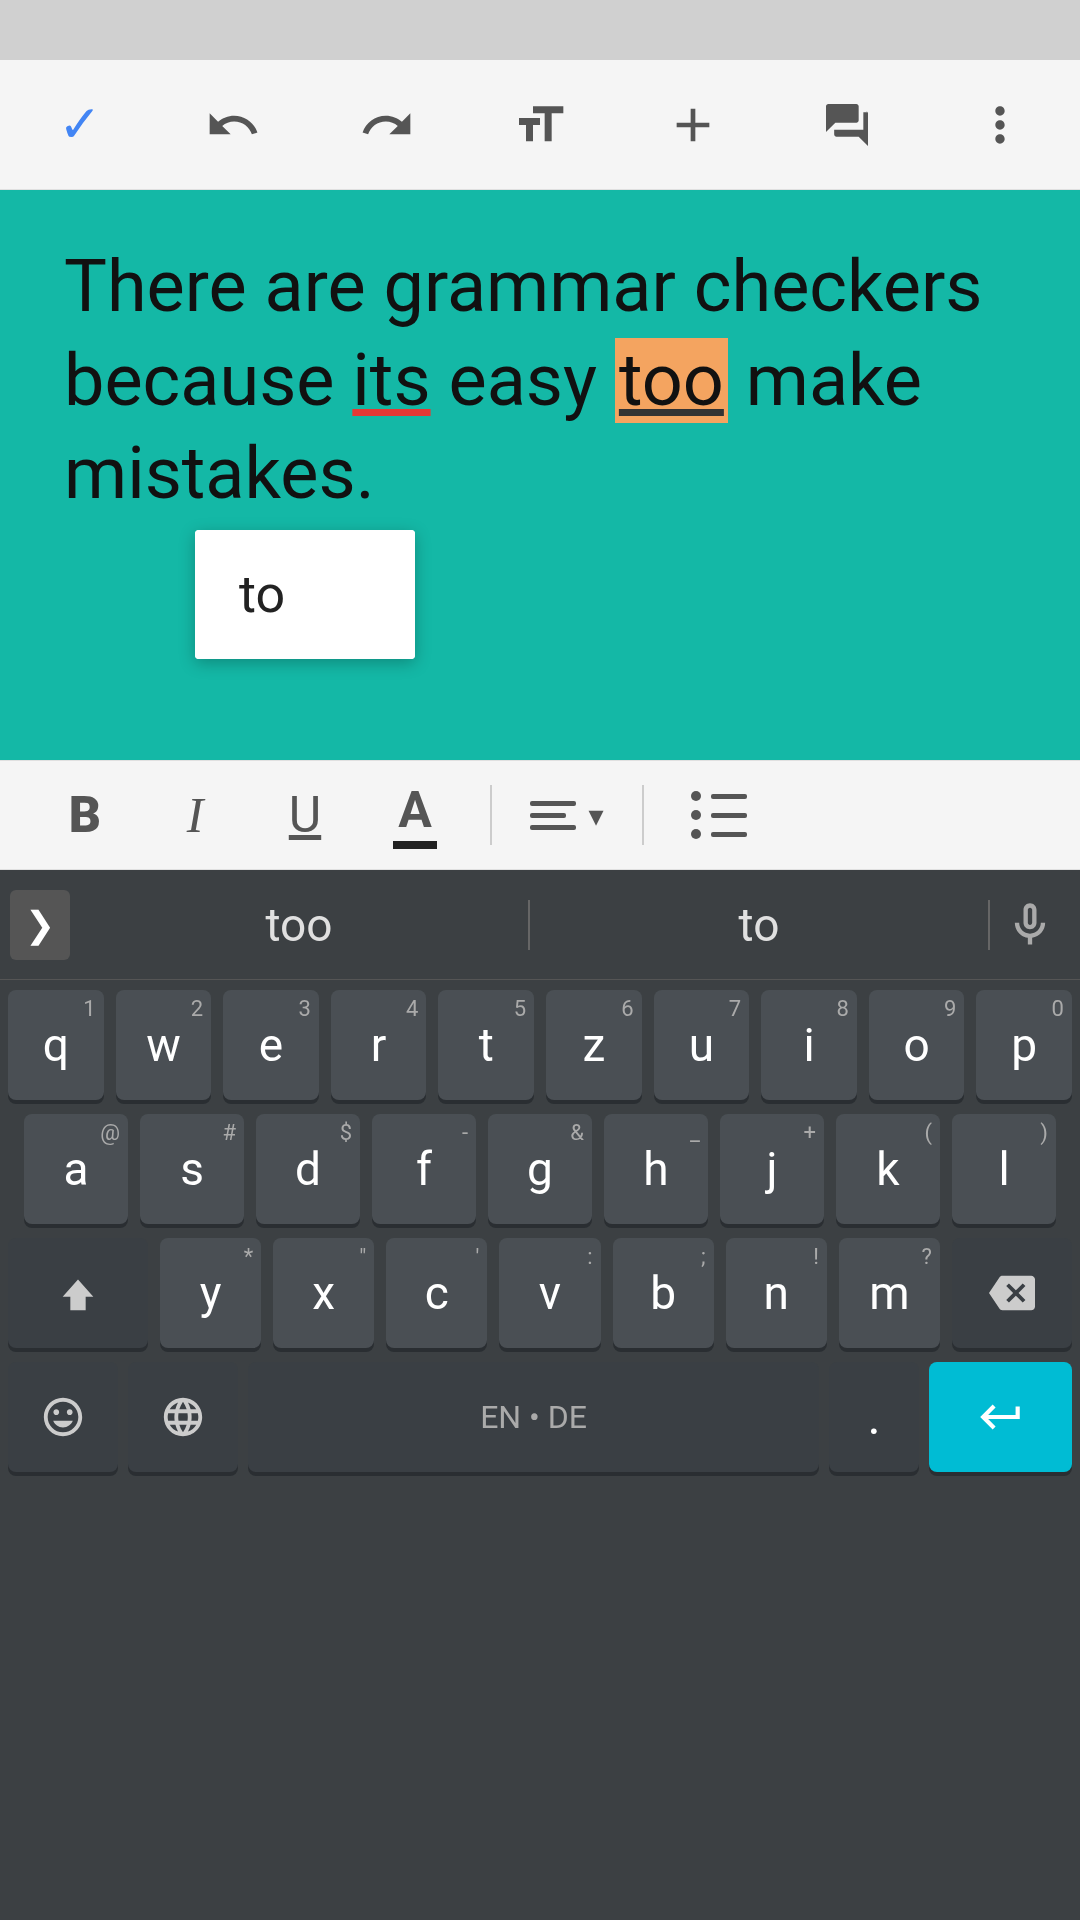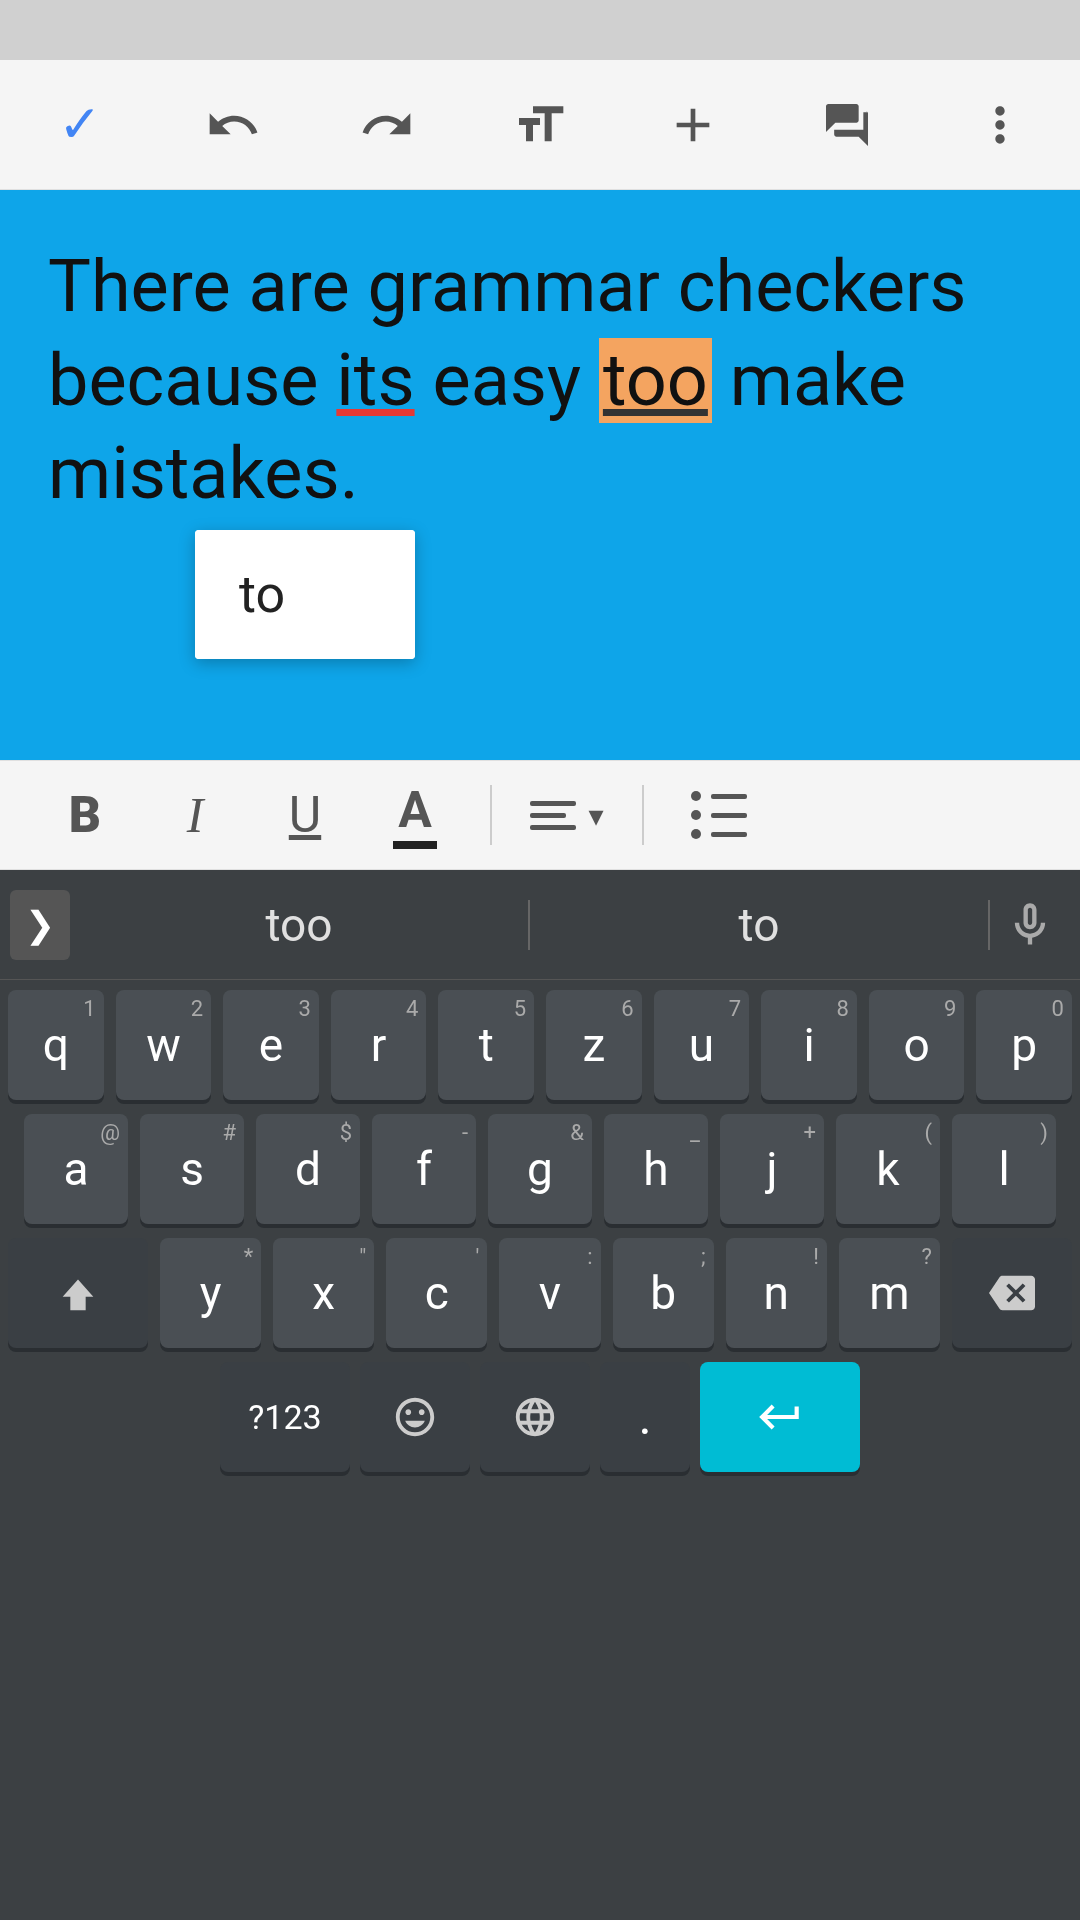--- a/index.html
+++ b/index.html
@@ -43,24 +43,24 @@
       width: 80px;
       height: 80px;
     }
 
     .toolbar-icon.check {
       color: #4285f4;
     }
 
     
     .document-area {
-      background: #0ea5e9;
+      background: #14b8a6;
       width: 100%;
       height: 570px;
-      padding: 50px 60px 0 48px;
+      padding: 50px 60px 0 64px;
       position: relative;
       overflow: hidden;
     }
 
     .document-text {
       font-size: 72px;
       line-height: 1.3;
       color: #111;
       font-weight: 400;
     }
@@ -450,31 +450,31 @@
       <div class="key"><span class="key-num">!</span>n</div>
       <div class="key"><span class="key-num">?</span>m</div>
       <div class="key key-special key-backspace key-wide">
         <svg width="46" height="46" viewBox="0 0 24 24" fill="#ccc">
             <path d="M22 3H7c-.69 0-1.23.35-1.59.88L0 12l5.41 8.11c.36.53.9.89 1.59.89h15c1.1 0 2-.9 2-2V5c0-1.1-.9-2-2-2zm-3 12.59L17.59 17 14 13.41 10.41 17 9 15.59 12.59 12 9 8.41 10.41 7 14 10.59 17.59 7 19 8.41 15.41 12 19 15.59z"></path>
           </svg>
       </div>
     </div>
 
     <div class="key-row" style="gap: 10px;">
-      <div class="key key-special" style="font-size:34px; min-width:120px; max-width:130px;">?123</div>
       <div class="key key-special" style="min-width:100px; max-width:110px;">
         <svg width="46" height="46" viewBox="0 0 24 24" fill="#ccc">
             <path d="M11.99 2C6.47 2 2 6.48 2 12s4.47 10 9.99 10C17.52 22 22 17.52 22 12S17.52 2 11.99 2zM12 20c-4.42 0-8-3.58-8-8s3.58-8 8-8 8 3.58 8 8-3.58 8-8 8zm3.5-9c.83 0 1.5-.67 1.5-1.5S16.33 8 15.5 8 14 8.67 14 9.5s.67 1.5 1.5 1.5zm-7 0c.83 0 1.5-.67 1.5-1.5S9.33 8 8.5 8 7 8.67 7 9.5 7.67 11 8.5 11zm3.5 6.5c2.33 0 4.31-1.46 5.11-3.5H6.89c.8 2.04 2.78 3.5 5.11 3.5z"></path>
           </svg>
       </div>
       <div class="key key-special" style="min-width:100px; max-width:110px;">
         <svg width="46" height="46" viewBox="0 0 24 24" fill="#ccc">
             <path d="M11.99 2C6.47 2 2 6.48 2 12s4.47 10 9.99 10C17.52 22 22 17.52 22 12S17.52 2 11.99 2zm6.93 6h-2.95c-.32-1.25-.78-2.45-1.38-3.56 1.84.63 3.37 1.91 4.33 3.56zM12 4.04c.83 1.2 1.48 2.53 1.91 3.96h-3.82c.43-1.43 1.08-2.76 1.91-3.96zM4.26 14C4.1 13.36 4 12.69 4 12s.1-1.36.26-2h3.38c-.08.66-.14 1.32-.14 2s.06 1.34.14 2H4.26zm.82 2h2.95c.32 1.25.78 2.45 1.38 3.56-1.84-.63-3.37-1.9-4.33-3.56zm2.95-8H5.08c.96-1.66 2.49-2.93 4.33-3.56C8.81 5.55 8.35 6.75 8.03 8zM12 19.96c-.83-1.2-1.48-2.53-1.91-3.96h3.82c-.43 1.43-1.08 2.76-1.91 3.96zM14.34 14H9.66c-.09-.66-.16-1.32-.16-2s.07-1.35.16-2h4.68c.09.65.16 1.32.16 2s-.07 1.34-.16 2zm.25 5.56c.6-1.11 1.06-2.31 1.38-3.56h2.95c-.96 1.65-2.49 2.93-4.33 3.56zM16.36 14c.08-.66.14-1.32.14-2s-.06-1.34-.14-2h3.38c.16.64.26 1.31.26 2s-.1 1.36-.26 2h-3.38z"></path>
           </svg>
       </div>
+      <div class="key key-special key-space" style="font-size:32px; color:#aaa; max-width:none; flex:4;">EN • DE</div>
       <div class="key key-special" style="min-width:80px; max-width:90px; font-size:50px;">.</div>
       <div class="key key-enter" style="min-width:140px; max-width:160px;">
         <svg width="50" height="50" viewBox="0 0 24 24" fill="white">
             <path d="M19 7v4H5.83l3.58-3.59L8 6l-6 6 6 6 1.41-1.41L5.83 13H21V7h-2z"></path>
           </svg>
       </div>
     </div>
   </div>
 </div>
 

